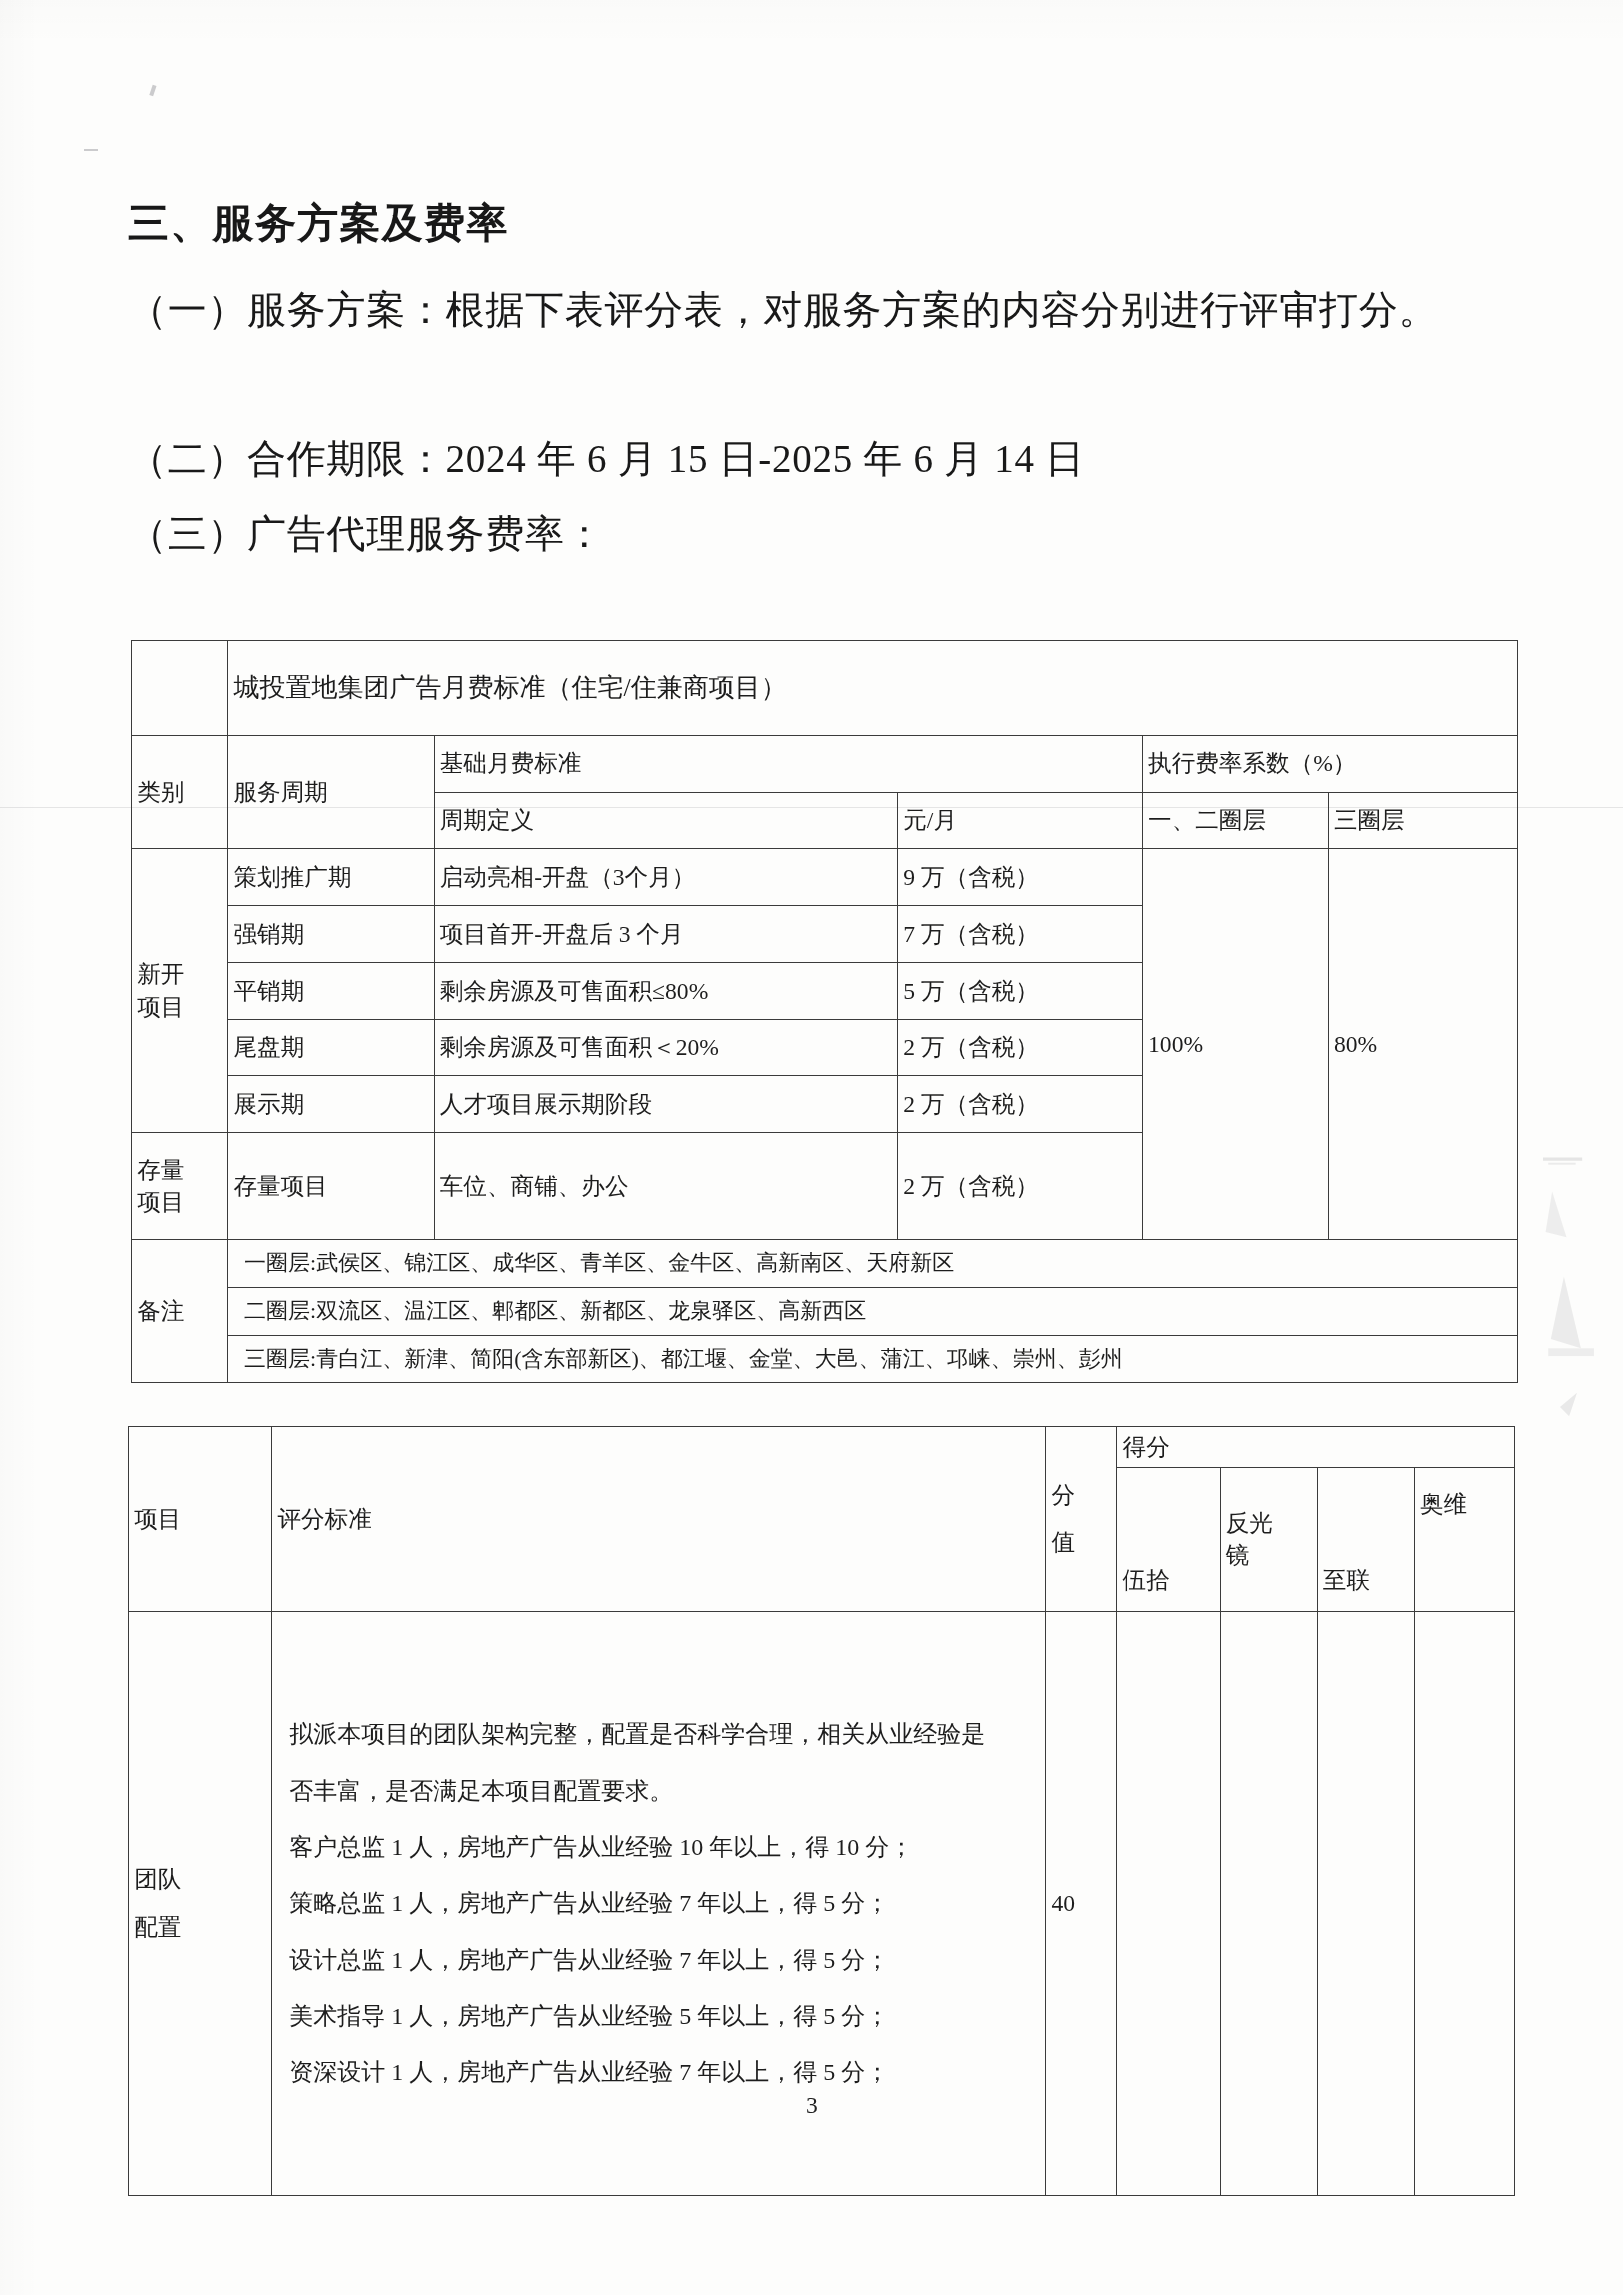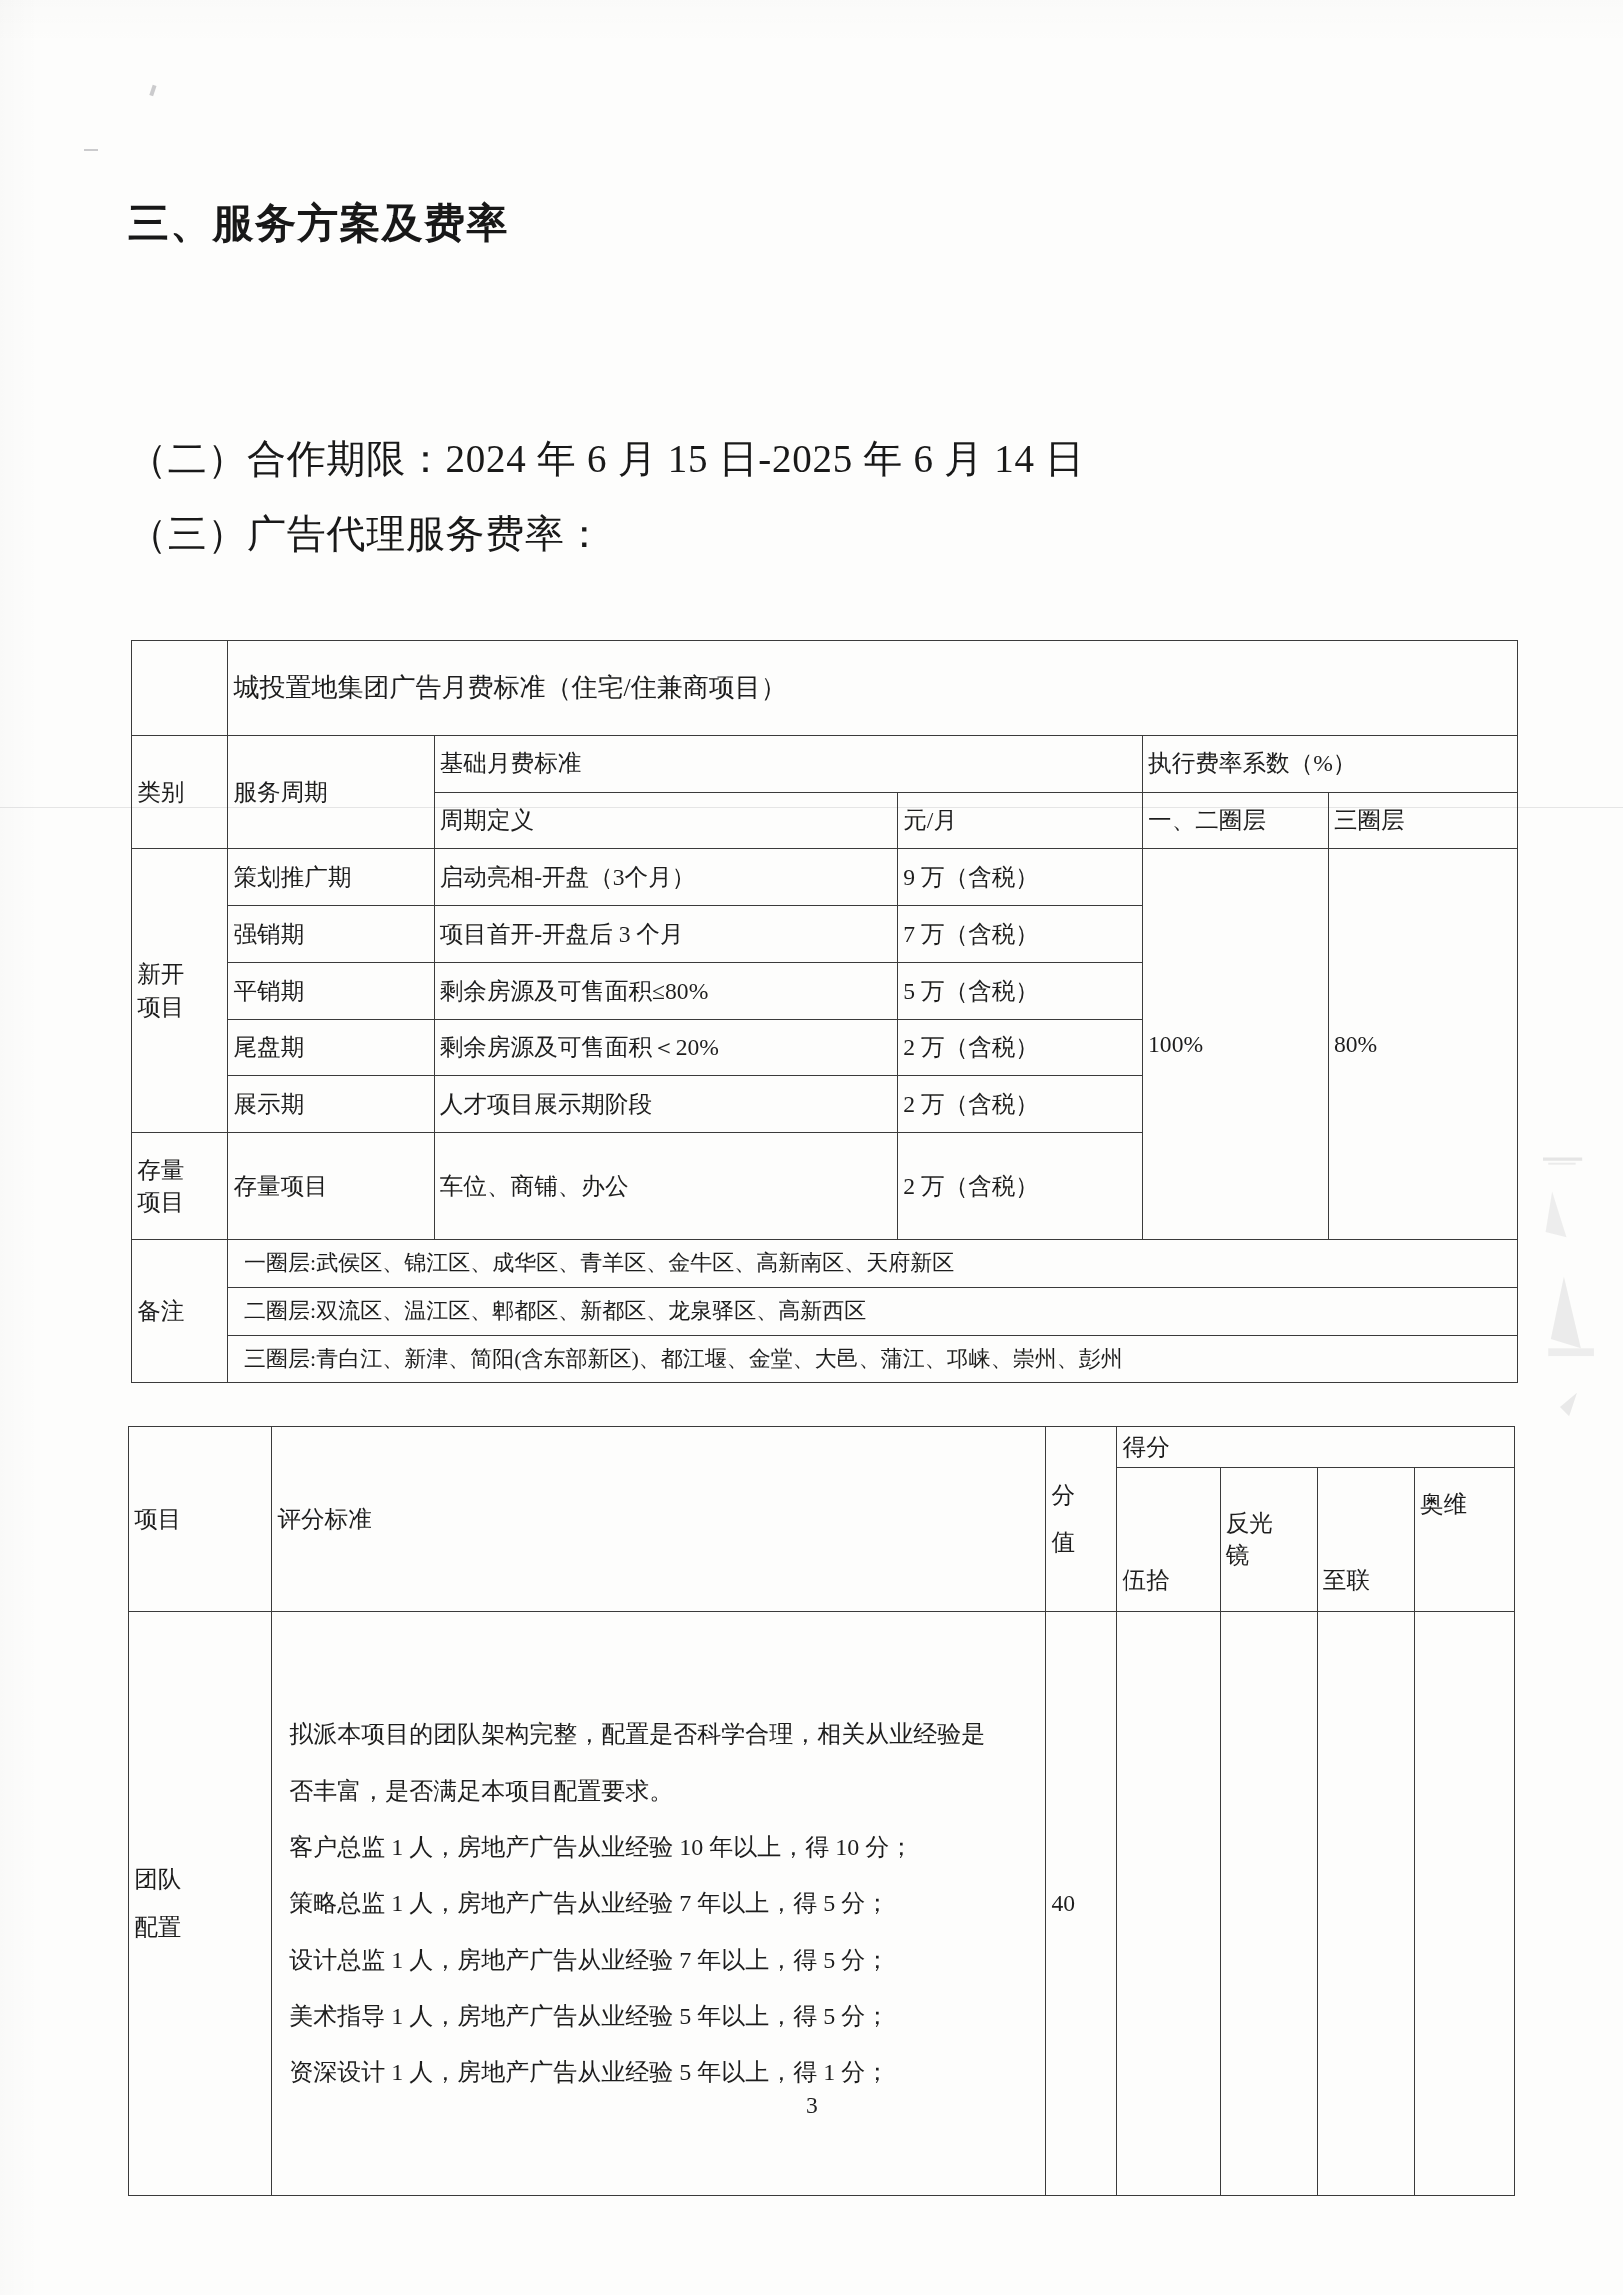--- a/index.html
+++ b/index.html
@@ -151,20 +151,23 @@
       <path d="M58 190 L84 300 L38 286 Z" opacity=".4"></path>
       <rect x="34" y="300" width="70" height="12" opacity=".35"></rect>
       <path d="M52 390 L78 368 L66 404 Z" opacity=".45"></path>
     </g>
   </svg>
 
   <div class="content" style="top:196px;">
     <h1 class="section-heading">三、服务方案及费率</h1>
   </div>
 
+  <div class="content" style="top:280px; width:1387px;">
+    <p class="para">（一）服务方案：根据下表评分表，对服务方案的内容分别进行评审打分。</p>
+  </div>
   <div class="content" style="top:429px;">
     <p class="para">（二）合作期限：2024 年 6 月 15 日-2025 年 6 月 14 日</p>
   </div>
   <div class="content" style="top:504px;">
     <p class="para">（三）广告代理服务费率：</p>
   </div>
 
 
   <div class="content" style="top:640px; left:131px;">
     <table class="doc-table" id="fee-table">
@@ -300,21 +303,21 @@
               <span>配置</span>
             </span>
           </td>
           <td class="crit-cell">
             <span class="crit-line">拟派本项目的团队架构完整，配置是否科学合理，相关从业经验是</span>
             <span class="crit-line">否丰富，是否满足本项目配置要求。</span>
             <span class="crit-line">客户总监 1 人，房地产广告从业经验 10 年以上，得 10 分；</span>
             <span class="crit-line">策略总监 1 人，房地产广告从业经验 7 年以上，得 5 分；</span>
             <span class="crit-line">设计总监 1 人，房地产广告从业经验 7 年以上，得 5 分；</span>
             <span class="crit-line">美术指导 1 人，房地产广告从业经验 5 年以上，得 5 分；</span>
-            <span class="crit-line">资深设计 1 人，房地产广告从业经验 5 年以上，得 1 分；</span>
+            <span class="crit-line">资深设计 1 人，房地产广告从业经验 7 年以上，得 5 分；</span>
           </td>
           <td>40</td>
           <td></td>
           <td></td>
           <td></td>
           <td></td>
         </tr>
       </tbody>
     </table>
   </div>

